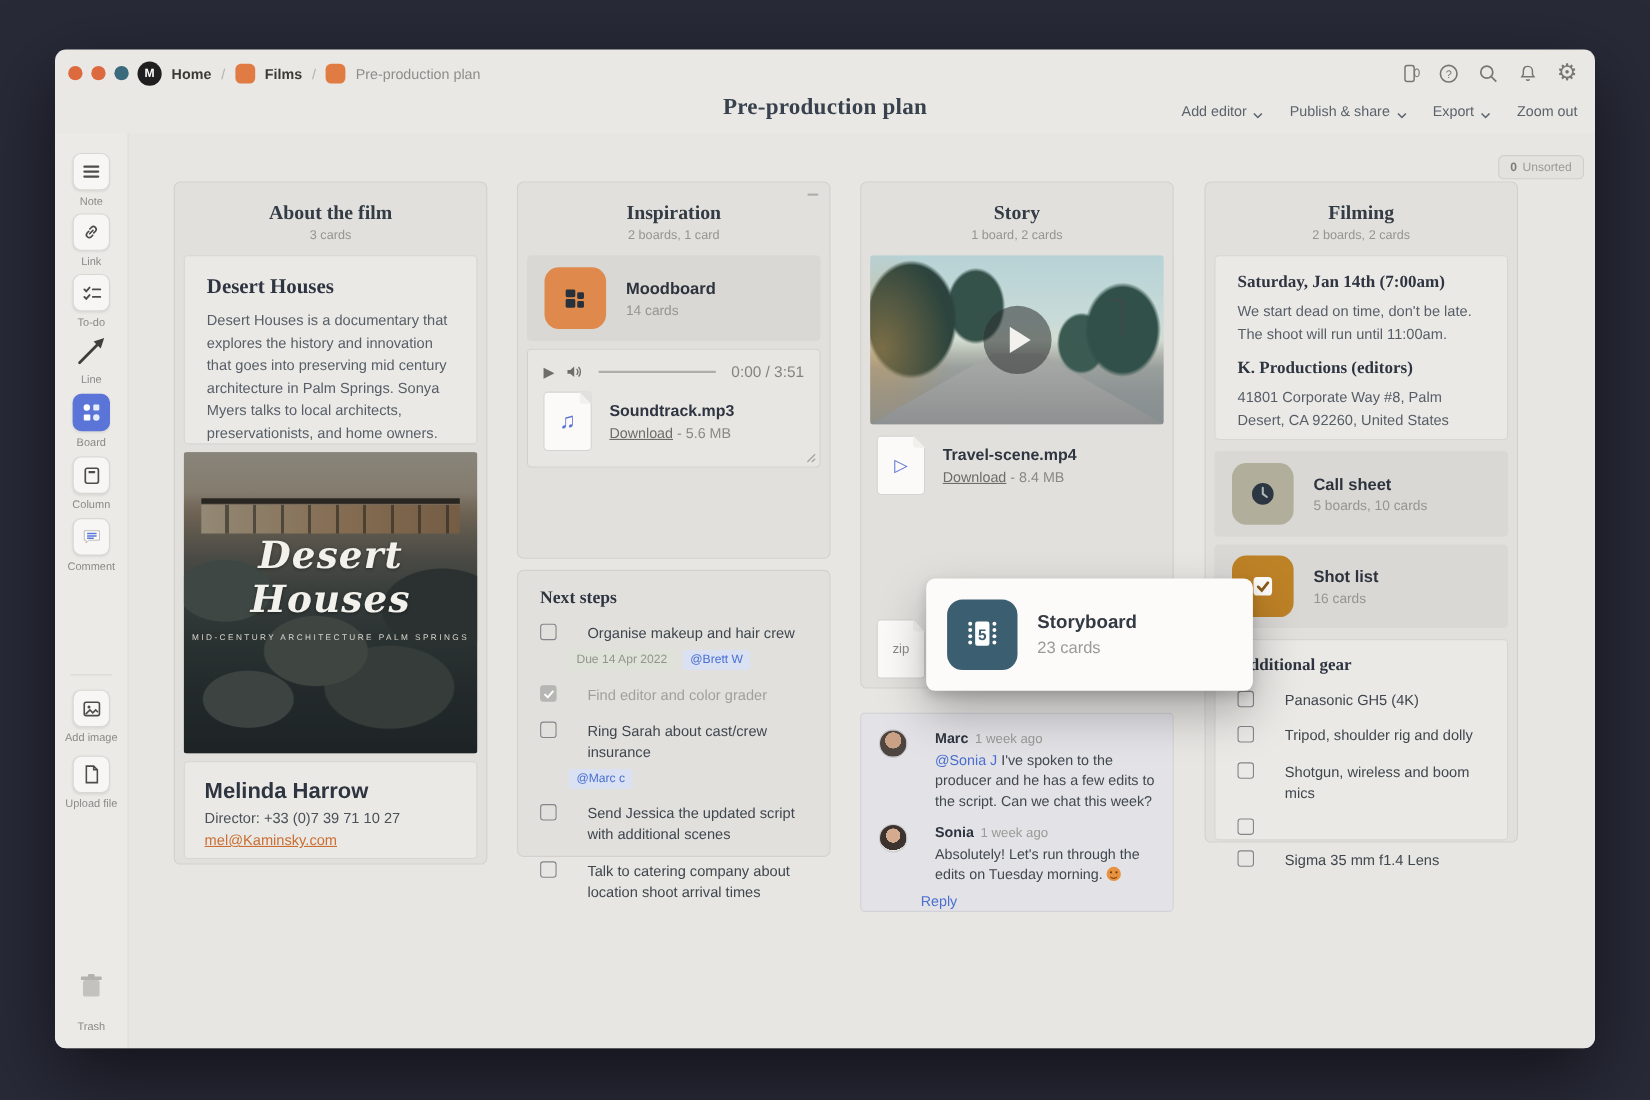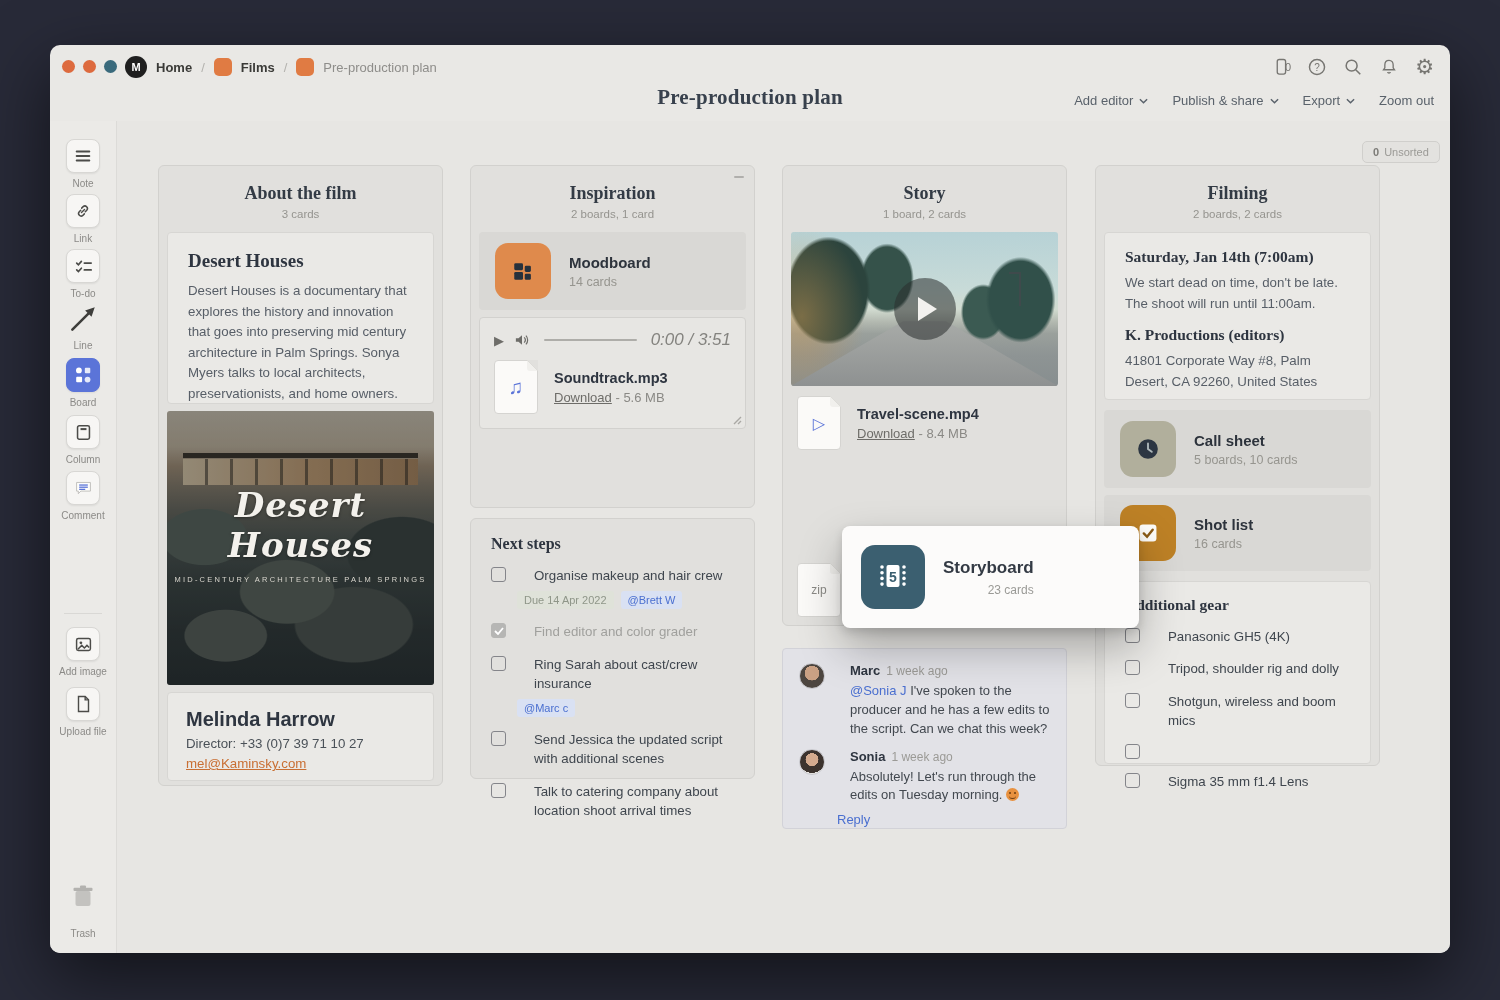--- a/index.html
+++ b/index.html
@@ -34,21 +34,21 @@
   .crumb{font-weight:bold;color:#3a3a37;}
   .crumb.current{font-weight:normal;color:#8e8d8a;}
   .crumb-sep{color:#b3b2ae;}
   .crumb-board{width:18px;height:18px;border-radius:5px;background:#e07b43;}
   .hdr-icons{position:absolute;top:12px;right:16px;display:flex;align-items:center;gap:16px;color:#777672;}
   .hdr-icons svg{display:block;}
   .dev-badge{font-size:11px;color:#777672;margin-left:-10px;}
   .gear-glyph{font-size:21px;line-height:20px;color:#777672;}
   .board-title{position:absolute;left:0;right:0;top:40px;text-align:center;font-family:"Liberation Serif",serif;font-weight:bold;font-size:21px;color:#38414d;letter-spacing:.2px;}
   .actions{position:absolute;right:16px;top:48px;display:flex;gap:24px;font-size:13px;color:#5a626b;}
-  .action{display:flex;align-items:center;gap:6px;cursor:default;}
+  .action{display:flex;align-items:flex-end;gap:6px;cursor:default;}
 
   
   .sidebar{position:absolute;left:0;top:76px;width:67px;bottom:0;background:var(--sidebar-bg);border-right:1px solid #dcdbd8;}
   .tool{position:absolute;left:0;right:0;display:flex;flex-direction:column;align-items:center;}
   .tool-label{font-size:10px;color:#8b8a87;margin-top:5px;}
   .tile{width:34px;height:34px;background:#f7f6f4;border:1px solid #d8d7d4;border-radius:8px;box-shadow:0 1px 2px rgba(0,0,0,.07);display:flex;align-items:center;justify-content:center;}
   .tile.blue{background:var(--tile-blue);border-color:var(--tile-blue);}
   .side-divider{position:absolute;left:14px;right:14px;top:492px;height:1px;background:#d9d8d5;}
 
   
@@ -81,21 +81,21 @@
   .dl{color:#6d6c68;text-decoration:underline;}
   .music-glyph{font-size:20px;color:#5b74d8;}
   .playfile-glyph{font-size:16px;color:#5b74d8;}
   .zip-glyph{font-size:12px;color:#8a8985;}
 
   
   .audio-card{background:#e7e6e3;border:1px solid #d2d1ce;border-radius:4px;margin:0 8px;padding:12px 14px 14px;position:relative;}
   .player{display:flex;align-items:center;gap:10px;}
   .play-glyph{font-size:13px;color:#6e6d69;}
   .track{flex:1;height:2px;background:#aeada9;border-radius:1px;margin:0 4px;}
-  .time{font-size:17px;color:#84837f;white-space:nowrap;font-style:italic;}
+  .time{font-size:14px;color:#84837f;white-space:nowrap;}
   .resize{position:absolute;right:3px;bottom:3px;}
 
   
   .todo-title{font-family:"Liberation Serif",serif;font-weight:bold;font-size:16px;color:var(--ink);}
   .todo{display:flex;gap:28px;align-items:flex-start;margin-top:13px;}
   .cb{width:15px;height:15px;border:1.6px solid #84858a;border-radius:3px;background:transparent;flex-shrink:0;margin-top:1px;}
   .cb.done{background:#b6b6b4;border-color:#b6b6b4;display:flex;align-items:center;justify-content:center;}
   .todo-text{font-size:13.3px;color:#3f464e;line-height:1.45;}
   .todo.done .todo-text{color:#a0a09d;}
   .tags{display:flex;gap:7px;margin:6px 0 0 26px;}
@@ -117,21 +117,21 @@
   .mention-ink{color:var(--blue);}
   .reply{font-size:13px;color:var(--blue);margin:7px 0 2px 38px;}
   .smiley{display:inline-block;width:13px;height:13px;border-radius:50%;background:#e8913f;position:relative;vertical-align:-2px;}
   .smiley::before{content:"";position:absolute;left:3px;top:4px;width:2px;height:2px;background:#6b3c12;border-radius:50%;box-shadow:5px 0 0 #6b3c12;}
   .smiley::after{content:"";position:absolute;left:3px;top:6px;width:7px;height:4px;border-bottom:1.5px solid #6b3c12;border-radius:0 0 7px 7px;}
 
   
   .storyboard{position:absolute;left:725px;top:405px;width:297px;height:102px;background:#fcfbfa;border-radius:8px;box-shadow:0 4px 10px rgba(0,0,0,.14),0 20px 44px rgba(0,0,0,.28);display:flex;align-items:center;gap:18px;padding:0 19px;z-index:5;}
   .sb-ico{width:64px;height:64px;border-radius:14px;background:#3b5f70;display:flex;align-items:center;justify-content:center;}
   .sb-name{font-size:17px;font-weight:bold;color:#333a44;}
-  .sb-meta{font-size:12px;color:#9a9a96;margin-top:5px;text-align:right;}
+  .sb-meta{font-size:15px;color:#9a9a96;margin-top:5px;}
   .photo-desert{height:274px;margin:0 8px 7px;border-radius:3px;position:relative;overflow:hidden;
     background:
       radial-gradient(70px 46px at 14% 46%,#57625a 0 60%,transparent 62%),
       radial-gradient(90px 60px at 88% 52%,#39413e 0 60%,transparent 62%),
       radial-gradient(80px 54px at 45% 66%,#596058 0 58%,transparent 60%),
       radial-gradient(100px 64px at 70% 78%,#4b514c 0 58%,transparent 60%),
       radial-gradient(70px 44px at 22% 82%,#555b55 0 58%,transparent 60%),
       linear-gradient(180deg,#c9bfae 0%,#c0b29c 13%,#a18c74 20%,#857a69 27%,#67655b 36%,#4b524e 48%,#3a4240 62%,#2e3535 80%,#262c2d 100%);}
   .roof{position:absolute;left:6%;width:88%;top:15.5%;height:5px;background:#372f26;}
   .wall{position:absolute;left:6%;width:88%;top:17.5%;height:9.5%;background:linear-gradient(90deg,#d8c5a6,#c09a70 55%,#a9835c);}

